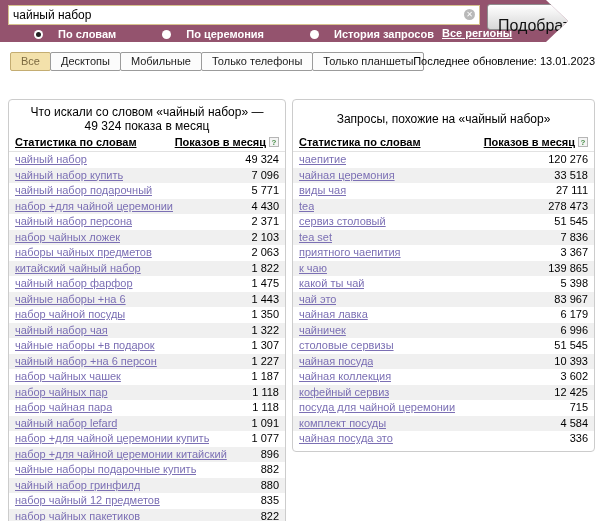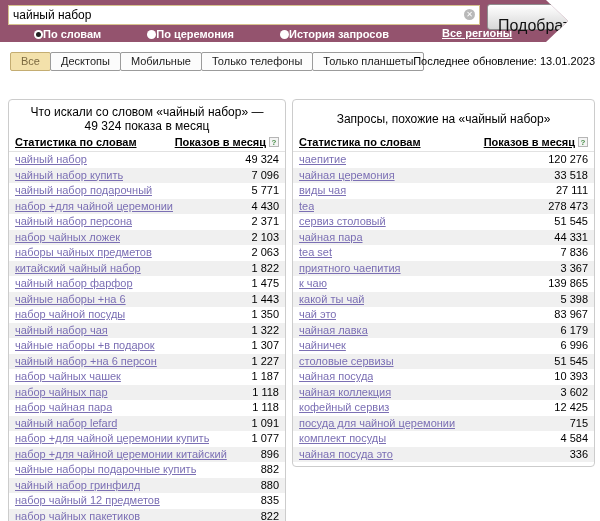--- a/index.html
+++ b/index.html
@@ -23,21 +23,21 @@
     position:absolute; right:5px; top:4px; width:11px; height:11px; border-radius:50%;
     background:#b9b9b9; color:#fff; font-size:8px; line-height:11px; text-align:center;
     cursor:pointer; user-select:none;
   }
   .submit-btn {
     position:absolute; top:4px; left:487px; height:22px; padding:12px 10px;
     background:linear-gradient(#ffffff,#d7d7d7); border:1px solid #8f8f8f; border-radius:3px;
     font-family:"Liberation Sans", sans-serif; font-size:16px; color:#111; cursor:pointer;
   }
   .modes { position:absolute; top:28px; left:10px; display:flex; gap:22px; }
-  .mode { display:flex; align-items:center; gap:0; color:#fff; font-size:11px; font-weight:bold; cursor:pointer;padding-left:24px; }
+  .mode { display:flex; align-items:center; gap:15px; color:#fff; font-size:11px; font-weight:bold; cursor:pointer;padding-left:24px; }
   .radio { width:9px; height:9px; border-radius:50%; background:#fff; position:relative; flex:0 0 auto; }
   .radio.on::after { content:""; position:absolute; left:2px; top:2px; width:5px; height:5px; border-radius:50%; background:#222; }
   .regions-link {
     position:absolute; top:27px; left:418px; color:#fff; font-size:11px; font-weight:bold;
     text-decoration:underline; cursor:pointer;padding-left:24px;
   }
   
   .tabs { position:absolute; top:52px; left:8px; display:flex; }
   .tab {
     border:1px solid #9b9b9b; background:#fcfcfc; padding:2px 10px 3px; font-size:11px;
@@ -247,24 +247,20 @@
       </div>
       <div class="trow">
         <a class="kw">tea</a>
         <span class="val">278 473</span>
       </div>
       <div class="trow">
         <a class="kw">сервиз столовый</a>
         <span class="val">51 545</span>
       </div>
       <div class="trow">
-        <a class="kw">чайная пара</a>
-        <span class="val">44 331</span>
-      </div>
-      <div class="trow">
         <a class="kw">tea set</a>
         <span class="val">7 836</span>
       </div>
       <div class="trow">
         <a class="kw">приятного чаепития</a>
         <span class="val">3 367</span>
       </div>
       <div class="trow">
         <a class="kw">к чаю</a>
         <span class="val">139 865</span>

